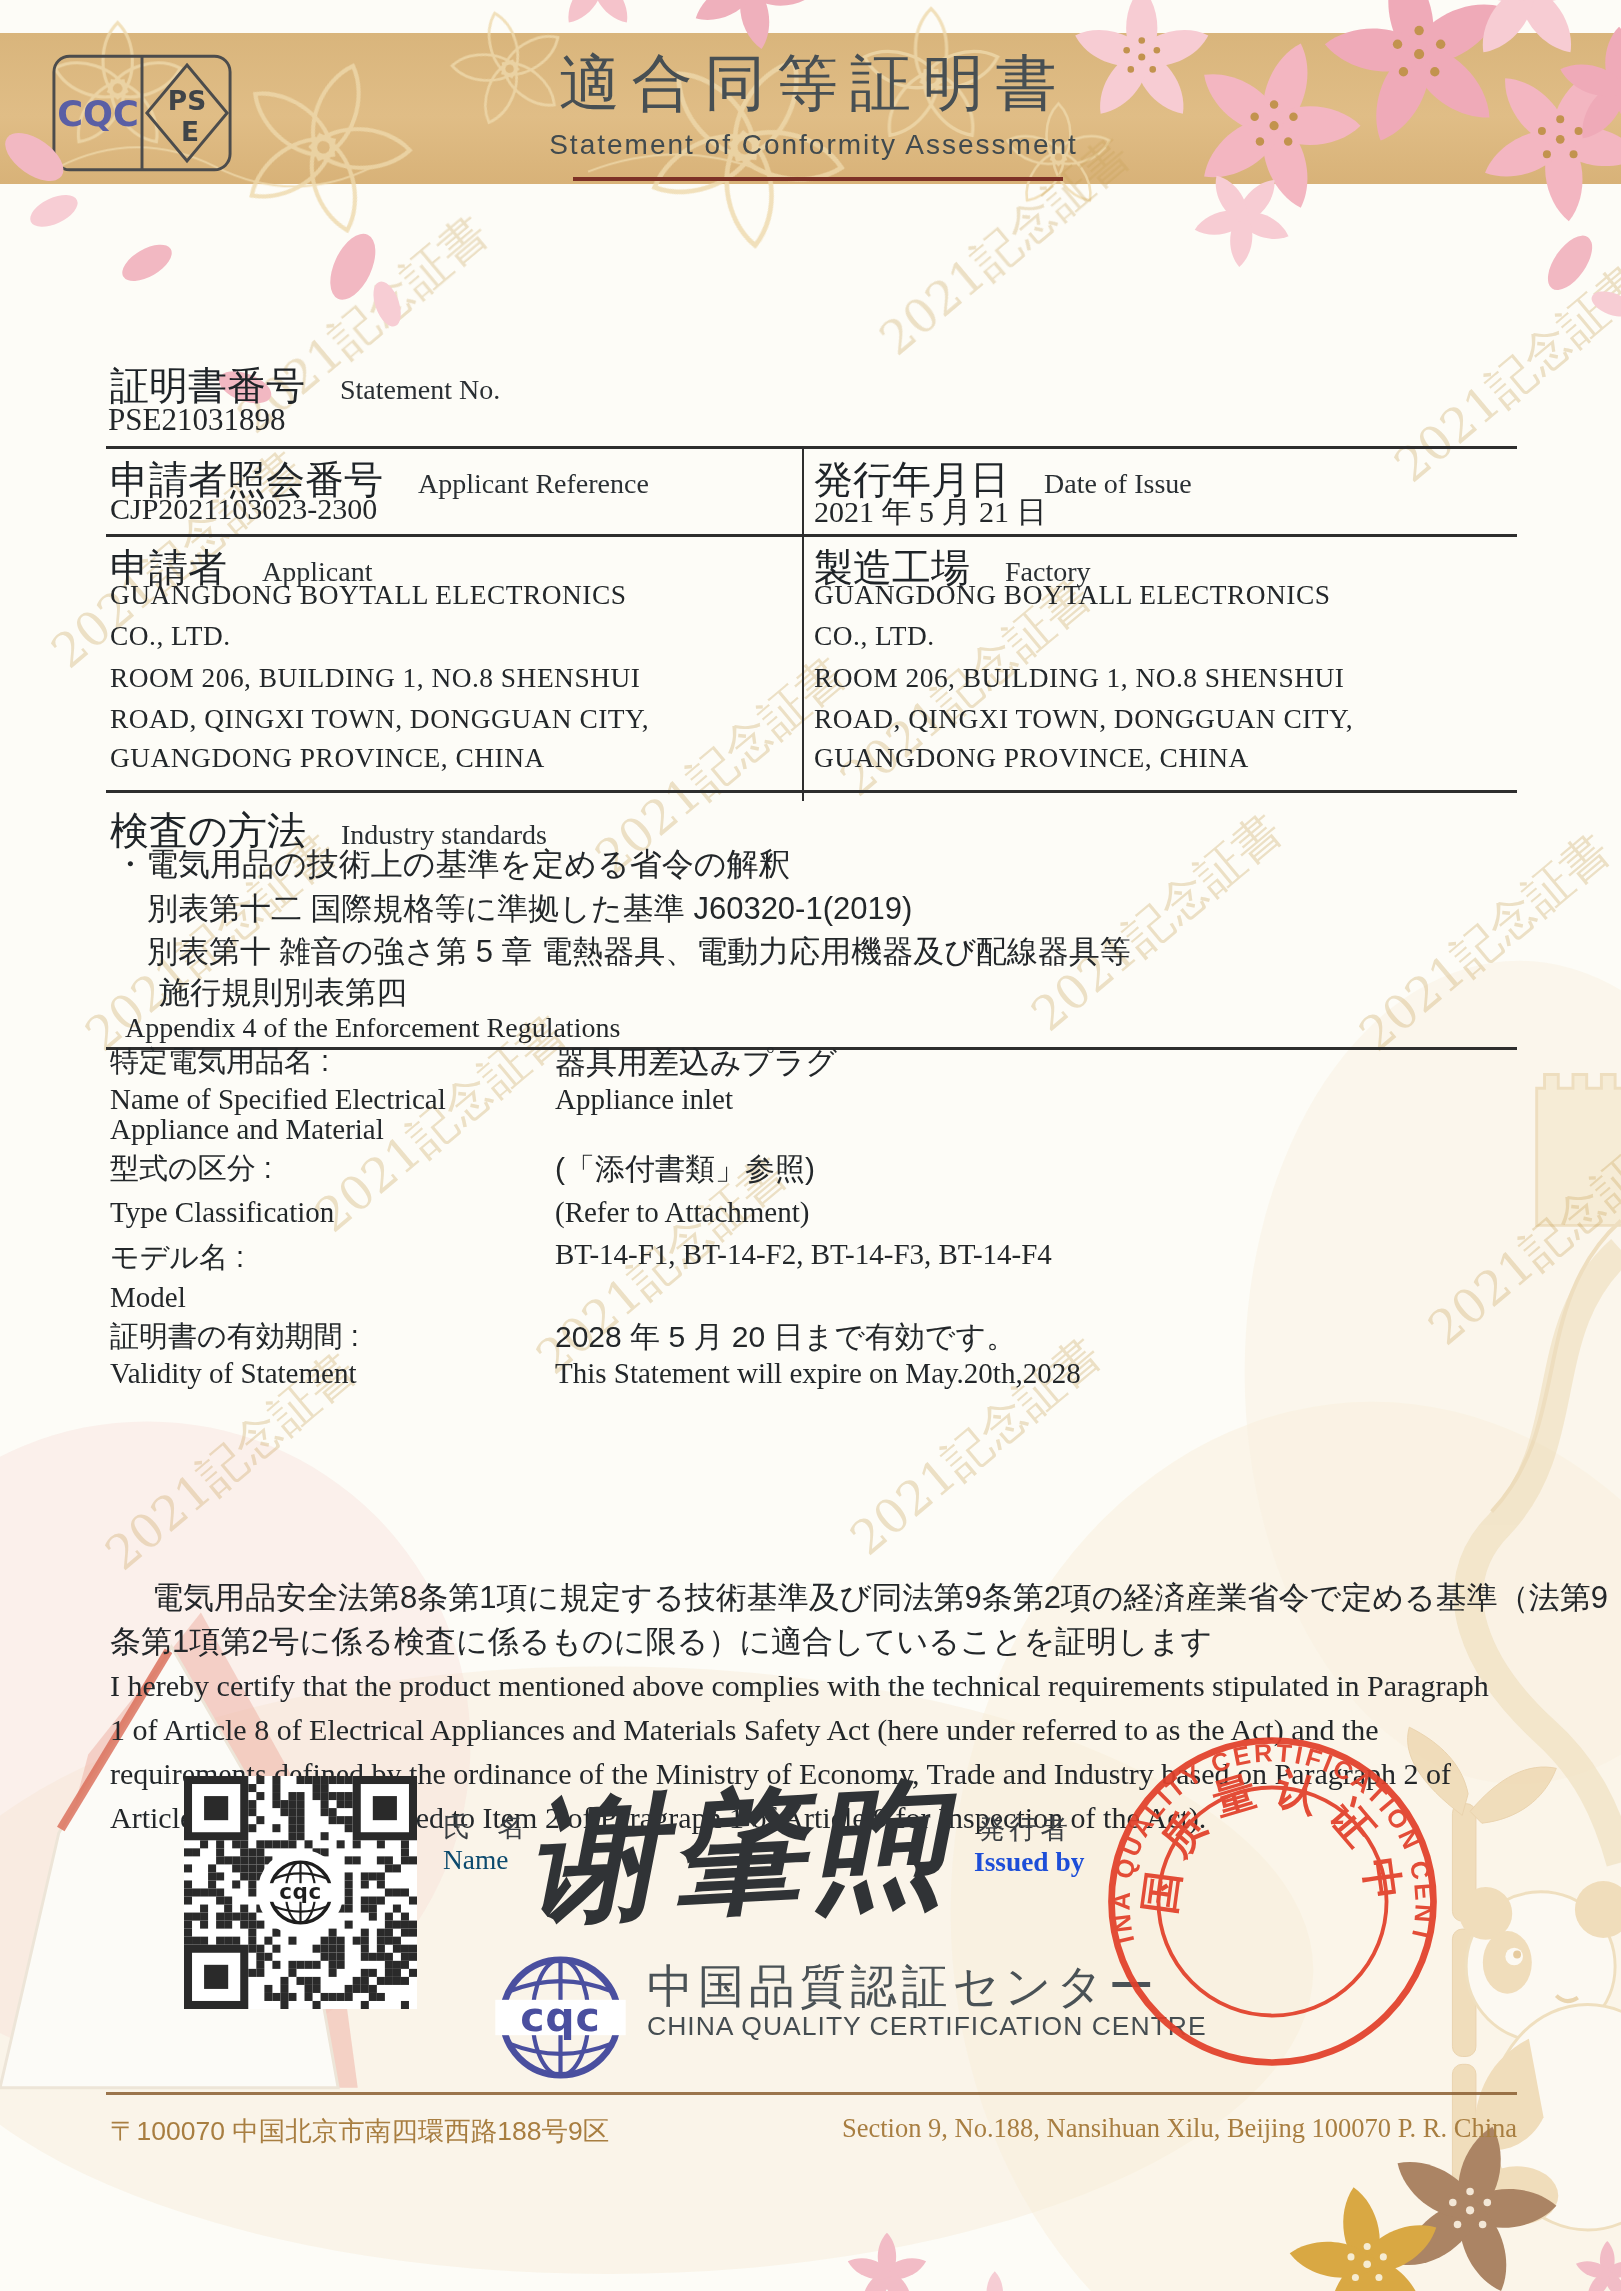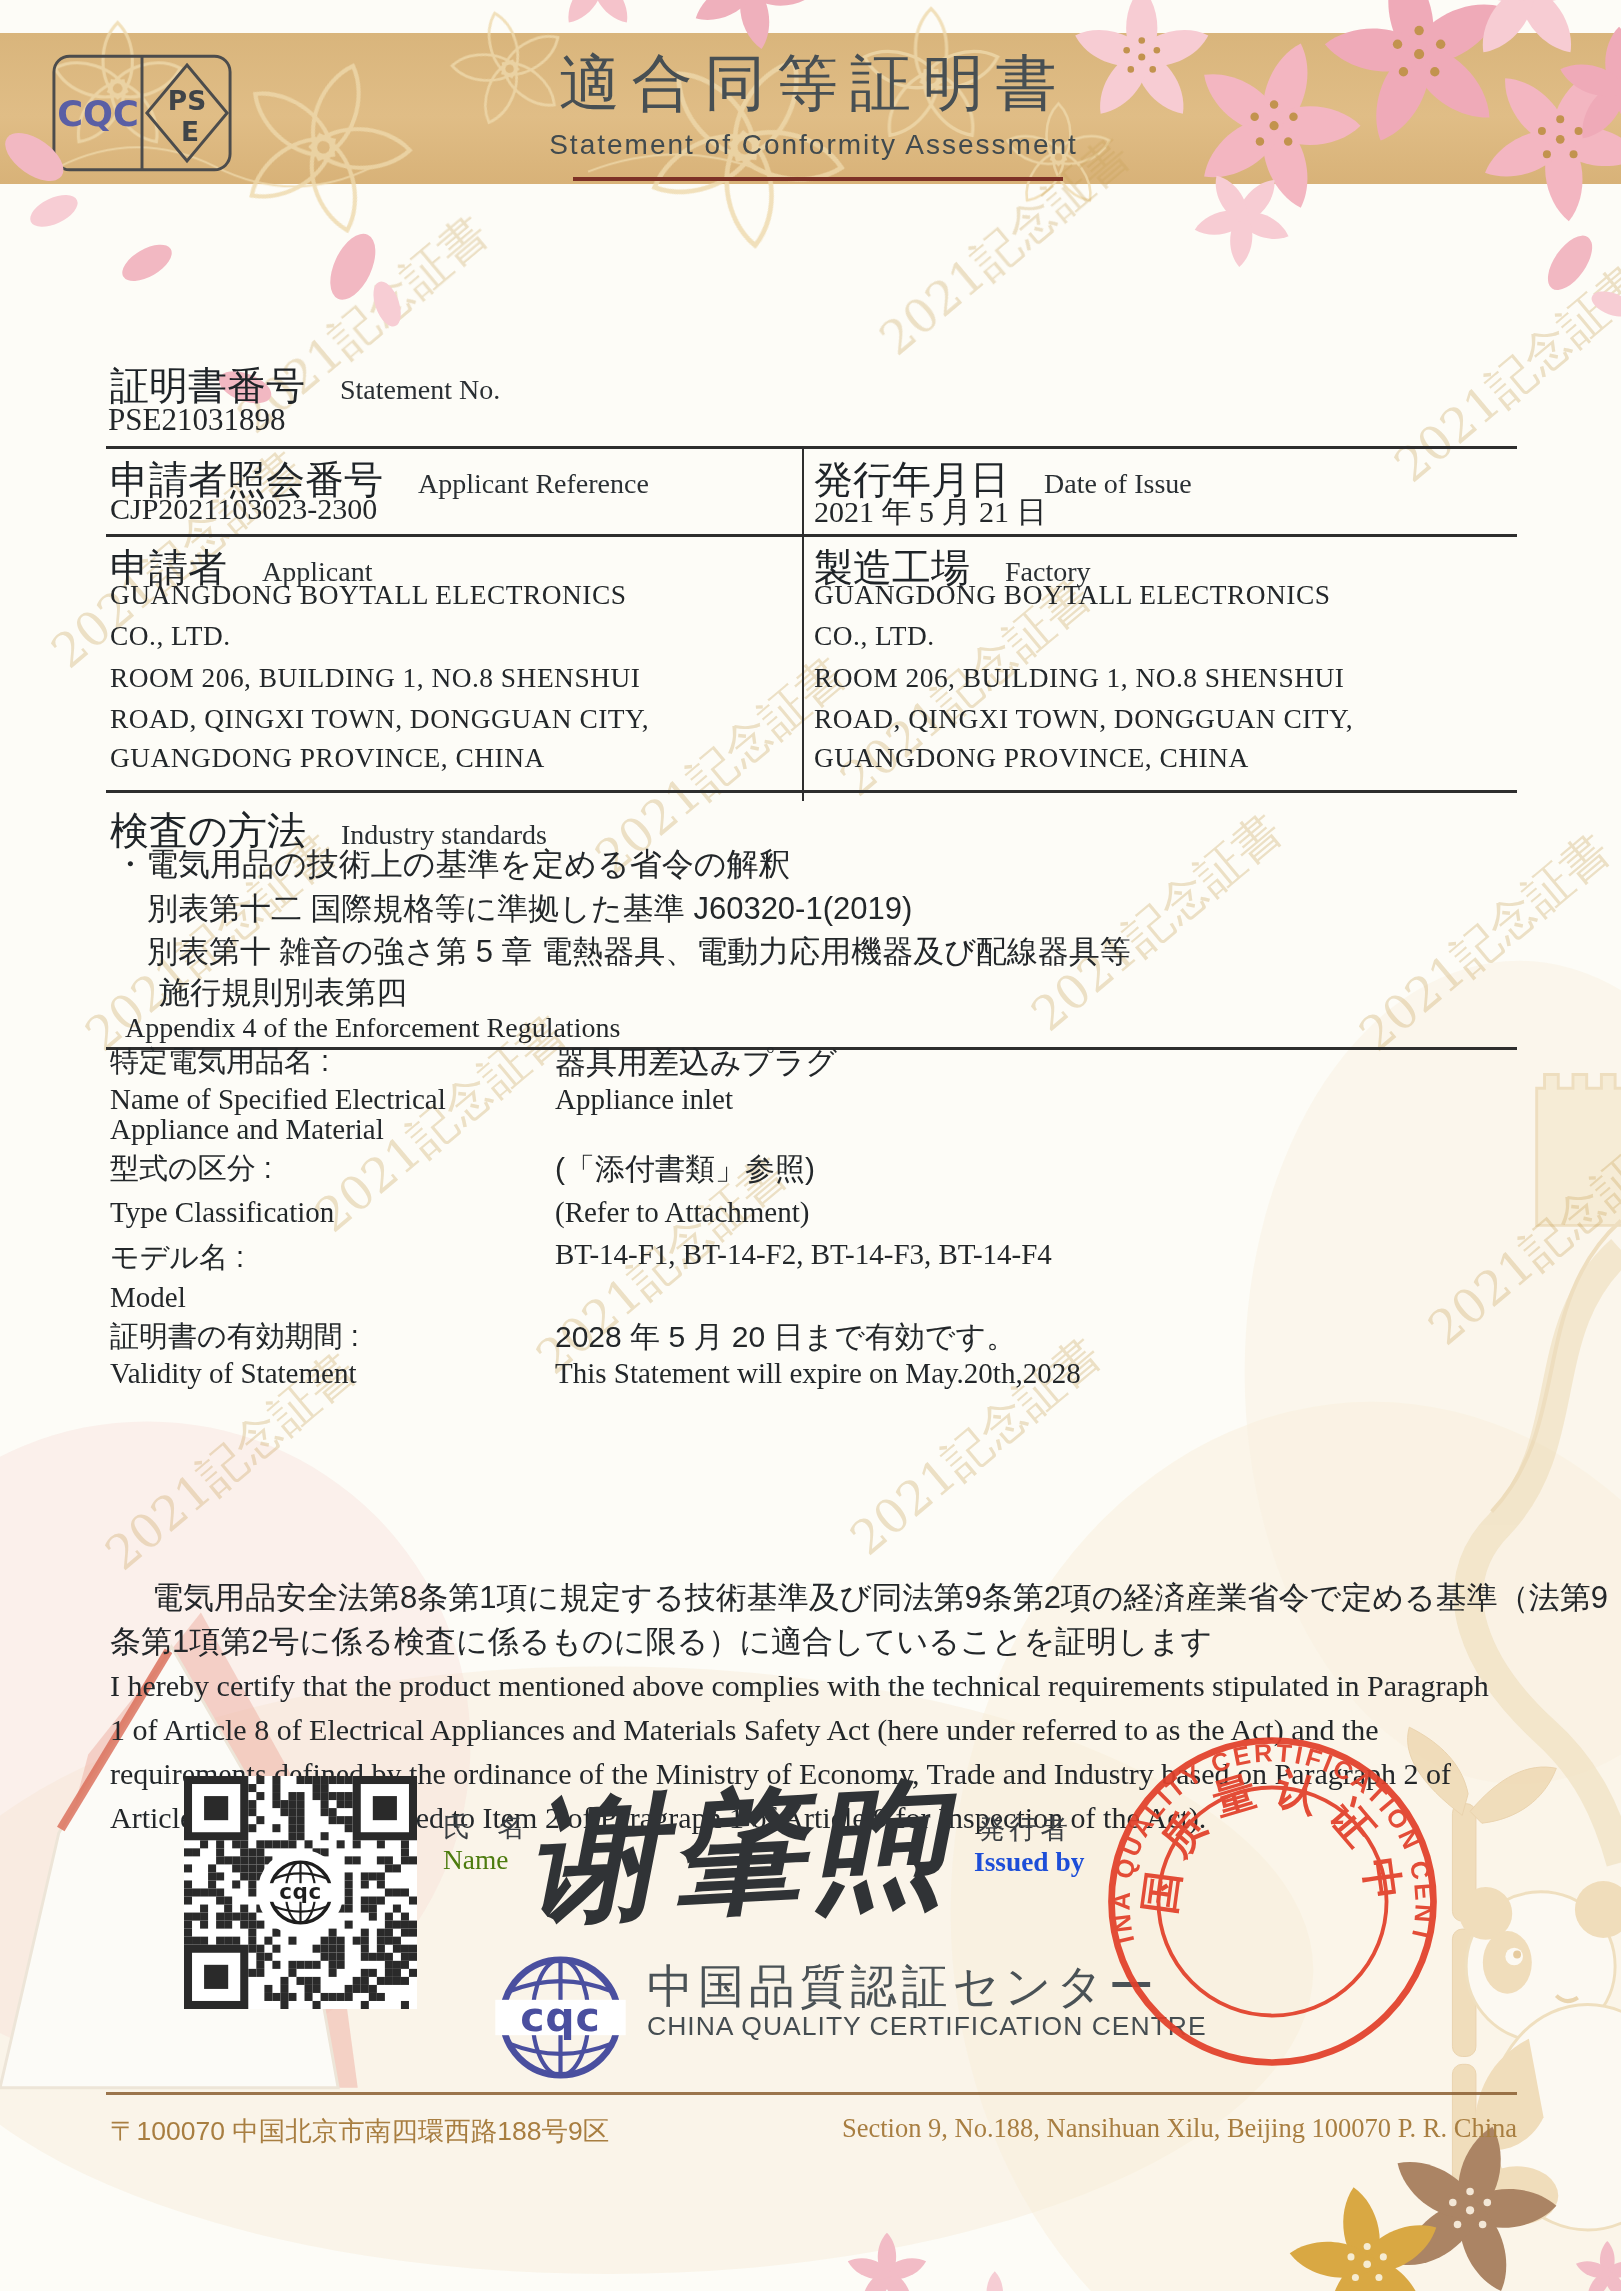--- a/index.html
+++ b/index.html
@@ -32,21 +32,21 @@
   .spec-row{position:absolute;left:110px;white-space:nowrap;}
   .decl-line{font-size:30px;line-height:44px;white-space:nowrap;}
   .decl-jp{font-size:31px;}
   .wm{position:absolute;font-size:47px;color:rgba(199,158,82,0.30);white-space:nowrap;
       transform:rotate(-40deg);transform-origin:left center;z-index:2;
       font-family:"DejaVu Serif","Liberation Serif",serif;} .z3{z-index:3;}
   .sig{position:absolute;left:527px;top:1762px;font-size:135px;font-weight:700;font-style:italic;
        color:#303336;transform:rotate(-3deg);letter-spacing:5.9px;z-index:3;
        font-family:"DejaVu Serif",serif;}
   .name-lbl-jp{position:absolute;left:443px;top:1809px;font-size:27.4px;letter-spacing:9.8px;color:#3a3f43;z-index:3;}
-  .name-lbl-en{position:absolute;left:443px;top:1845px;font-size:27.4px;color:#4d7c0f;z-index:3;}
+  .name-lbl-en{position:absolute;left:443px;top:1845px;font-size:27.4px;color:#0c4a6e;z-index:3;}
   .issued-jp{position:absolute;left:978px;top:1811px;font-size:27.4px;letter-spacing:3.9px;color:#3a3f43;z-index:3;}
   .issued-en{position:absolute;left:974px;top:1847px;font-size:27.4px;color:#1d4ed8;z-index:3;font-weight:bold;}
   .issuer-jp{position:absolute;left:647px;top:1956px;font-size:46px;letter-spacing:4.9px;color:#4a5256;z-index:3;}
   .issuer-en{position:absolute;left:647px;top:2011px;font-size:26.5px;letter-spacing:1px;color:#454d51;z-index:3;
              font-family:"Liberation Sans","DejaVu Sans",sans-serif;}
   .footer-line{position:absolute;left:106px;top:2092px;width:1411px;height:2.9px;background:#8a5e31;opacity:.85;z-index:3;}
   .footer-txt{position:absolute;top:2113px;font-size:26.5px;color:#a87e41;z-index:3;white-space:nowrap;}
   #qr-box{position:absolute;left:184px;top:1776px;width:233px;height:233px;z-index:3;}
   #stamp-box{position:absolute;left:1100px;top:1729px;width:345px;height:345px;z-index:4;opacity:.93;}
   .deco{position:absolute;left:0;top:0;z-index:1;pointer-events:none;}

